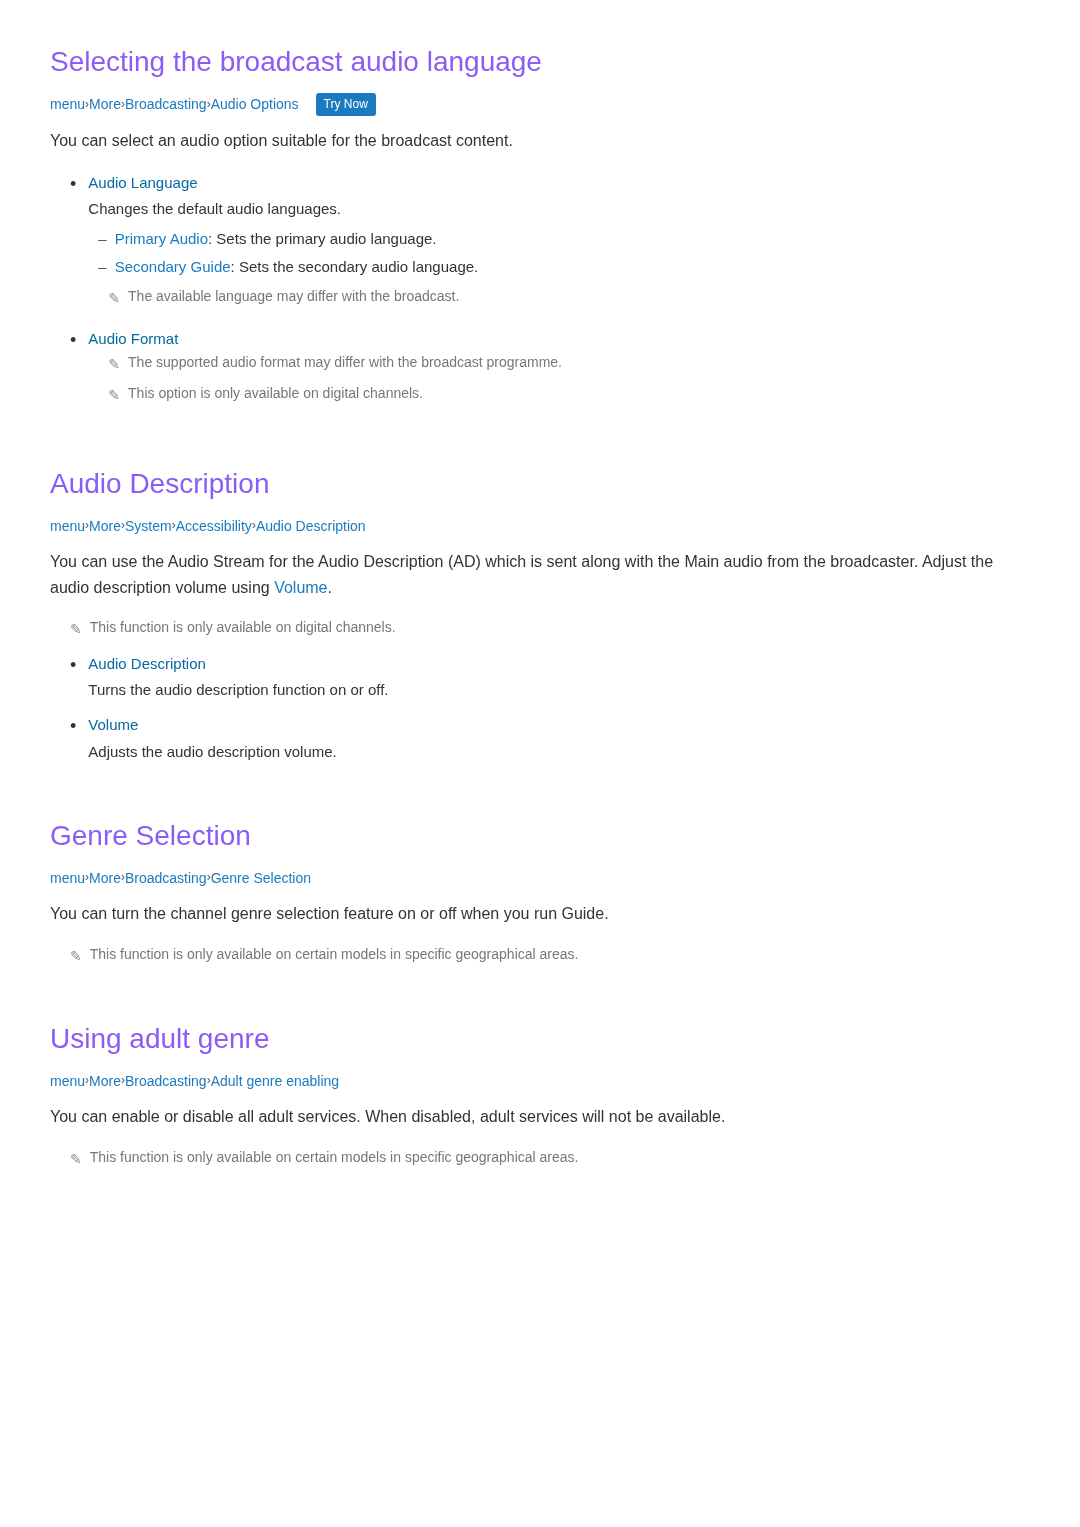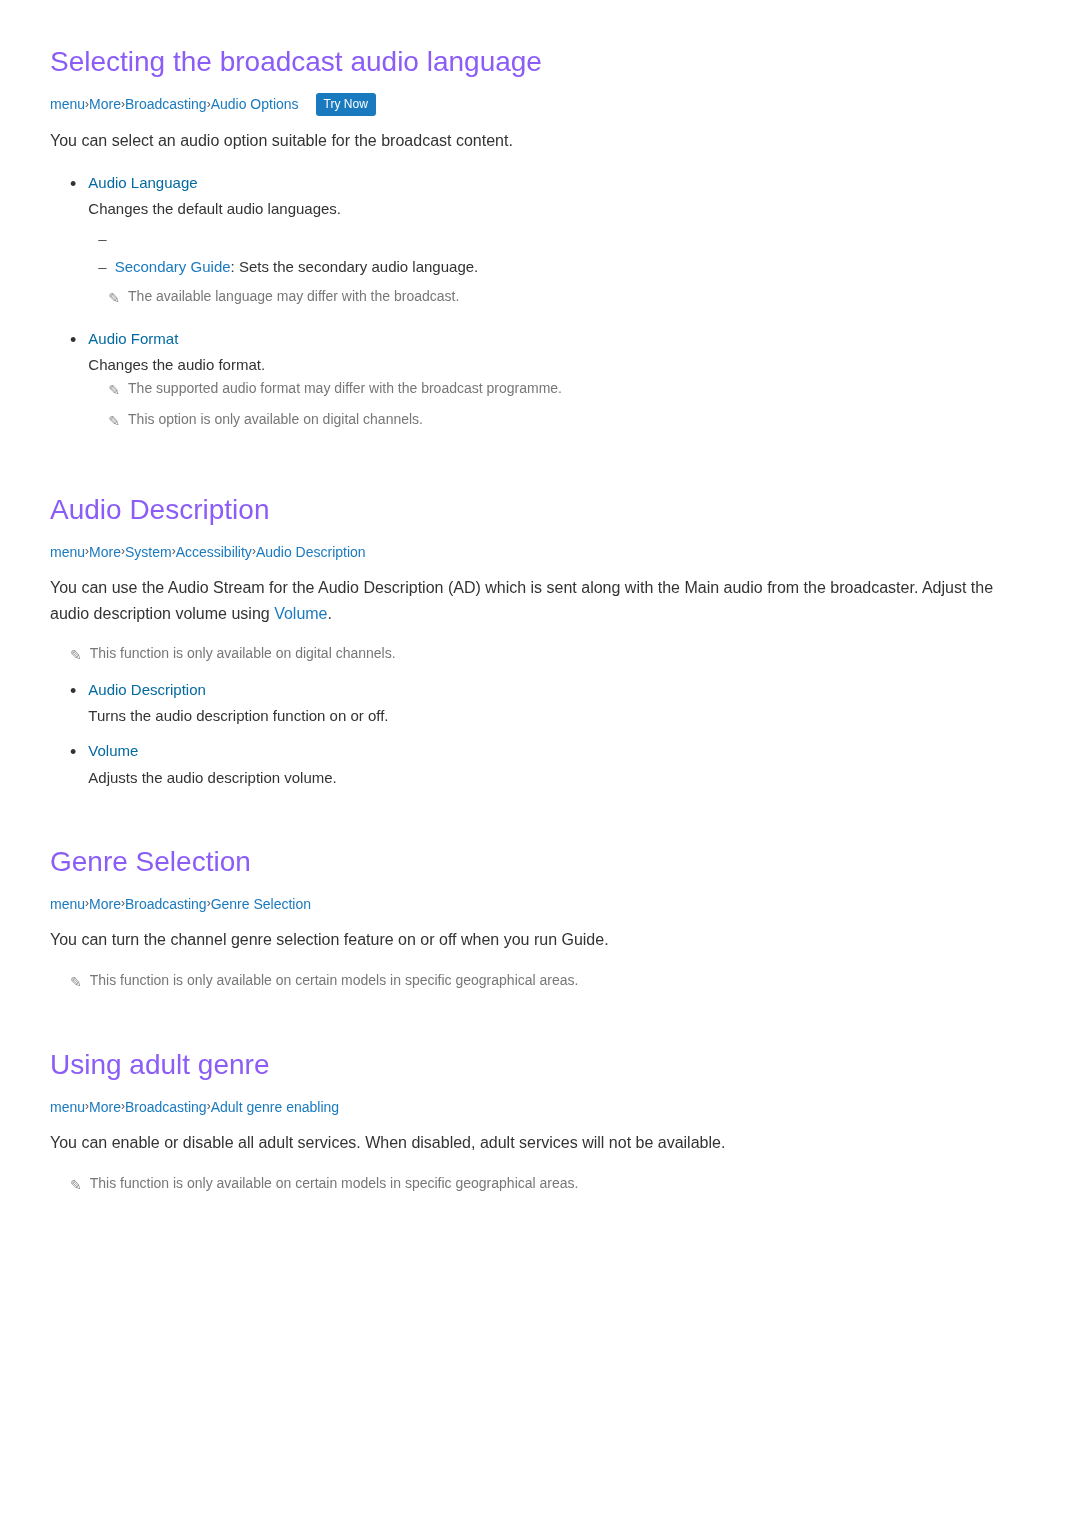--- a/index.html
+++ b/index.html
@@ -145,38 +145,38 @@
   <ul class="bullet-list">
 
     <li class="bullet-item">
       <span class="bullet-dot">•</span>
       <div class="bullet-content">
         <span class="bullet-title">Audio Language</span>
         <p class="bullet-desc">Changes the default audio languages.</p>
         <ul class="sub-list">
           <li class="sub-item">
             <span class="sub-dash">–</span>
+            <span><span class="sub-title">Primary Audio</span><span class="sub-text">: Sets the primary audio language.</span></span>
           </li>
           <li class="sub-item">
             <span class="sub-dash">–</span>
             <span><span class="sub-title">Secondary Guide</span><span class="sub-text">: Sets the secondary audio language.</span></span>
           </li>
         </ul>
         <div class="note-item">
           <span class="note-icon">✎</span>
           <span class="note-text">The available language may differ with the broadcast.</span>
         </div>
       </div>
     </li>
 
     <li class="bullet-item">
       <span class="bullet-dot">•</span>
       <div class="bullet-content">
         <span class="bullet-title">Audio Format</span>
-        <p class="bullet-desc">Changes the audio format.</p>
         <div class="note-item">
           <span class="note-icon">✎</span>
           <span class="note-text">The supported audio format may differ with the broadcast programme.</span>
         </div>
         <div class="note-item">
           <span class="note-icon">✎</span>
           <span class="note-text">This option is only available on digital channels.</span>
         </div>
       </div>
     </li>

